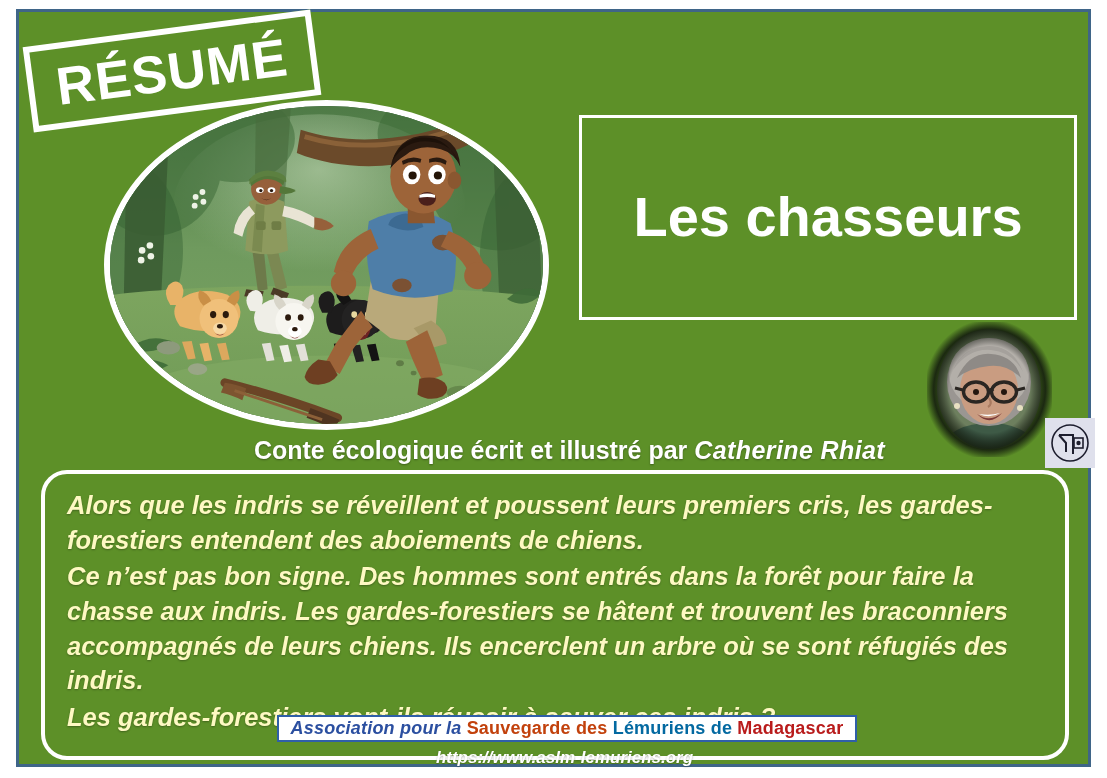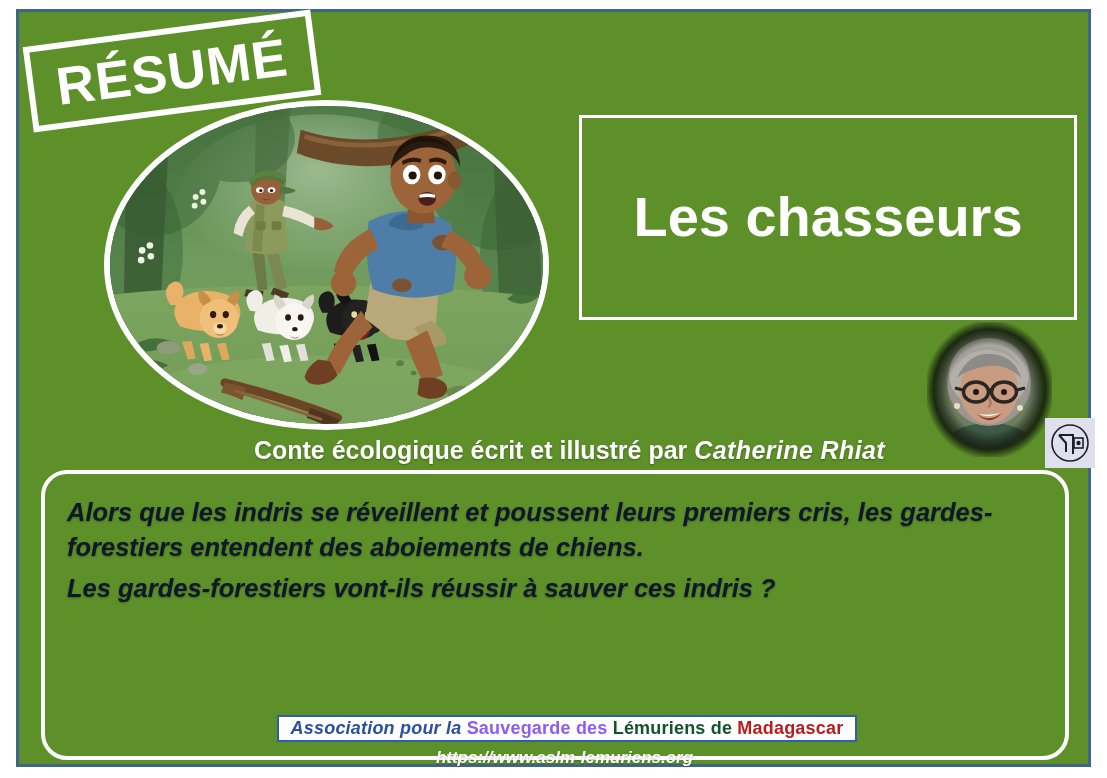--- a/index.html
+++ b/index.html
@@ -145,22 +145,22 @@
     top: 458px;
     width: 1028px;
     height: 290px;
     border: 4px solid #ffffff;
     border-radius: 26px;
     box-sizing: border-box;
     padding: 14px 22px 8px 22px;
     z-index: 2;
   }
   #summary-text p {
-    margin: 7px 0 2px 0;
-    color: #0f172a;
+    margin: 0 0 2px 0;
+    color: #fef9c3;
     font-size: 25.5px;
     font-style: italic;
     font-weight: bold;
     line-height: 1.36;
     text-shadow: 0 1px 2px rgba(0,0,0,.30);
   }
 
   
   #assoc-banner {
     position: absolute;
@@ -176,22 +176,22 @@
     justify-content: center;
     z-index: 7;
   }
   #assoc-banner .assoc-text {
     font-size: 18px;
     font-weight: bold;
     white-space: nowrap;
     letter-spacing: .2px;
   }
   #assoc-banner .w1 { color: #2b4fa0; font-style: italic; }
-  #assoc-banner .w2 { color: #8b5cf6; }
-  #assoc-banner .w3 { color: #14532d; }
+  #assoc-banner .w2 { color: #c2410c; }
+  #assoc-banner .w3 { color: #0369a1; }
   #assoc-banner .w4 { color: #b91c1c; }
 
   #site-url {
     position: absolute;
     left: 8px;
     top: 736px;
     width: 1075px;
     text-align: center;
     color: #ffffff;
     font-size: 17px;
@@ -466,20 +466,21 @@
       </svg>
     </div>
 
     <div id="credit-line">
       <span>Conte écologique écrit et illustré par </span><span class="author-name">Catherine Rhiat</span>
     </div>
 
     <div id="summary-box">
       <div id="summary-text">
         <p>Alors que les indris se réveillent et poussent leurs premiers cris, les gardes-forestiers entendent des aboiements de chiens.</p>
+        <p>Ce n’est pas bon signe. Des hommes sont entrés dans la forêt pour faire la chasse aux indris. Les gardes-forestiers se hâtent et trouvent les braconniers accompagnés de leurs chiens. Ils encerclent un arbre où se sont réfugiés des indris.</p>
         <p>Les gardes-forestiers vont-ils réussir à sauver ces indris ?</p>
       </div>
     </div>
 
     <div id="assoc-banner">
       <span class="assoc-text"><span class="w1">Association pour la </span><span class="w2">Sauvegarde des </span><span class="w3">Lémuriens de </span><span class="w4">Madagascar</span></span>
     </div>
 
     <div id="site-url">https://www.aslm-lemuriens.org</div>
 

